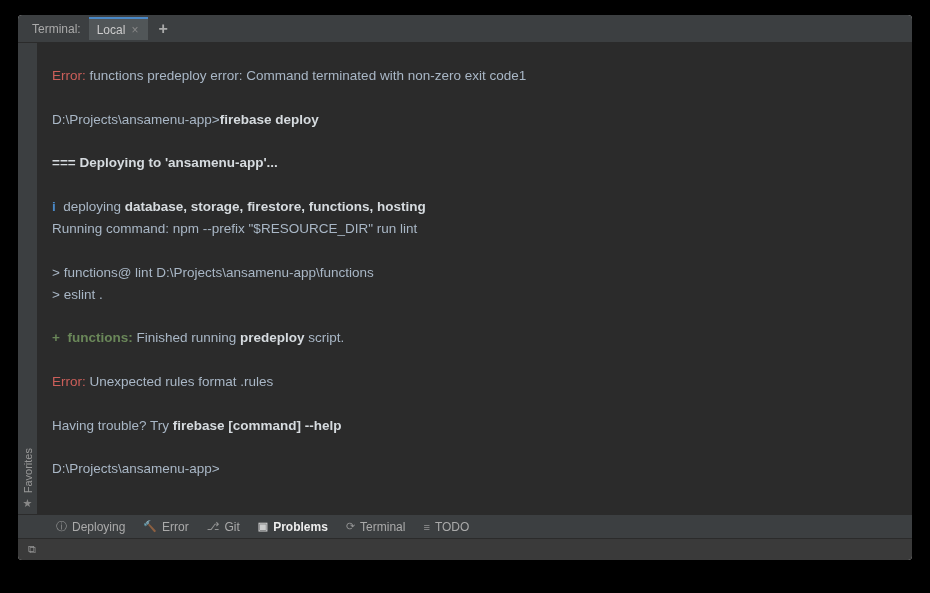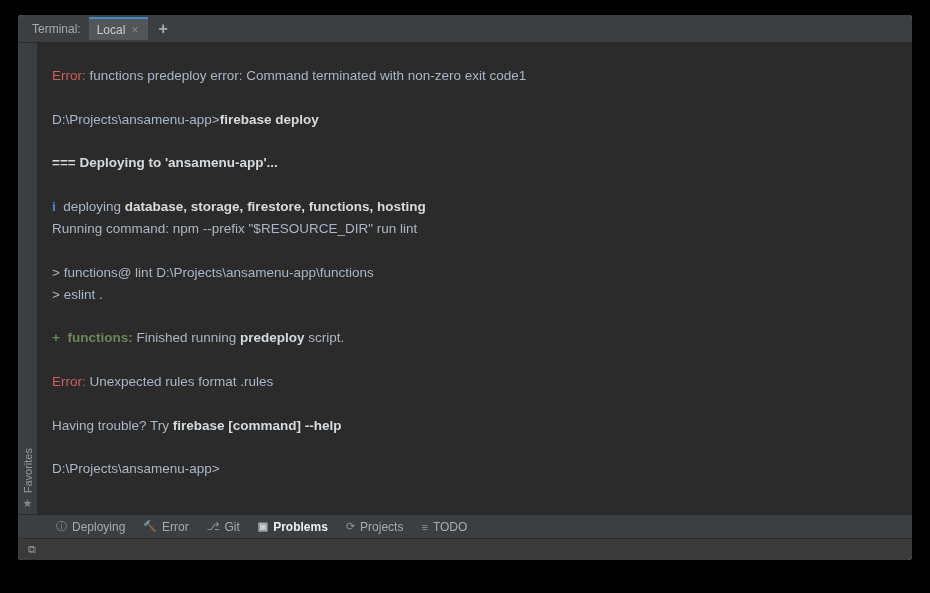--- a/index.html
+++ b/index.html
@@ -167,21 +167,21 @@
       <div class="tool-item">
         <span class="ico">⎇</span>
         <span>Git</span>
       </div>
       <div class="tool-item active">
         <span class="ico">▣</span>
         <span>Problems</span>
       </div>
       <div class="tool-item">
         <span class="ico">⟳</span>
-        <span>Projects</span>
+        <span>Terminal</span>
       </div>
       <div class="tool-item">
         <span class="ico">≡</span>
         <span>TODO</span>
       </div>
     </div>
 
   <div class="status-bar">
     <span class="ico">⧉</span>
   </div>

